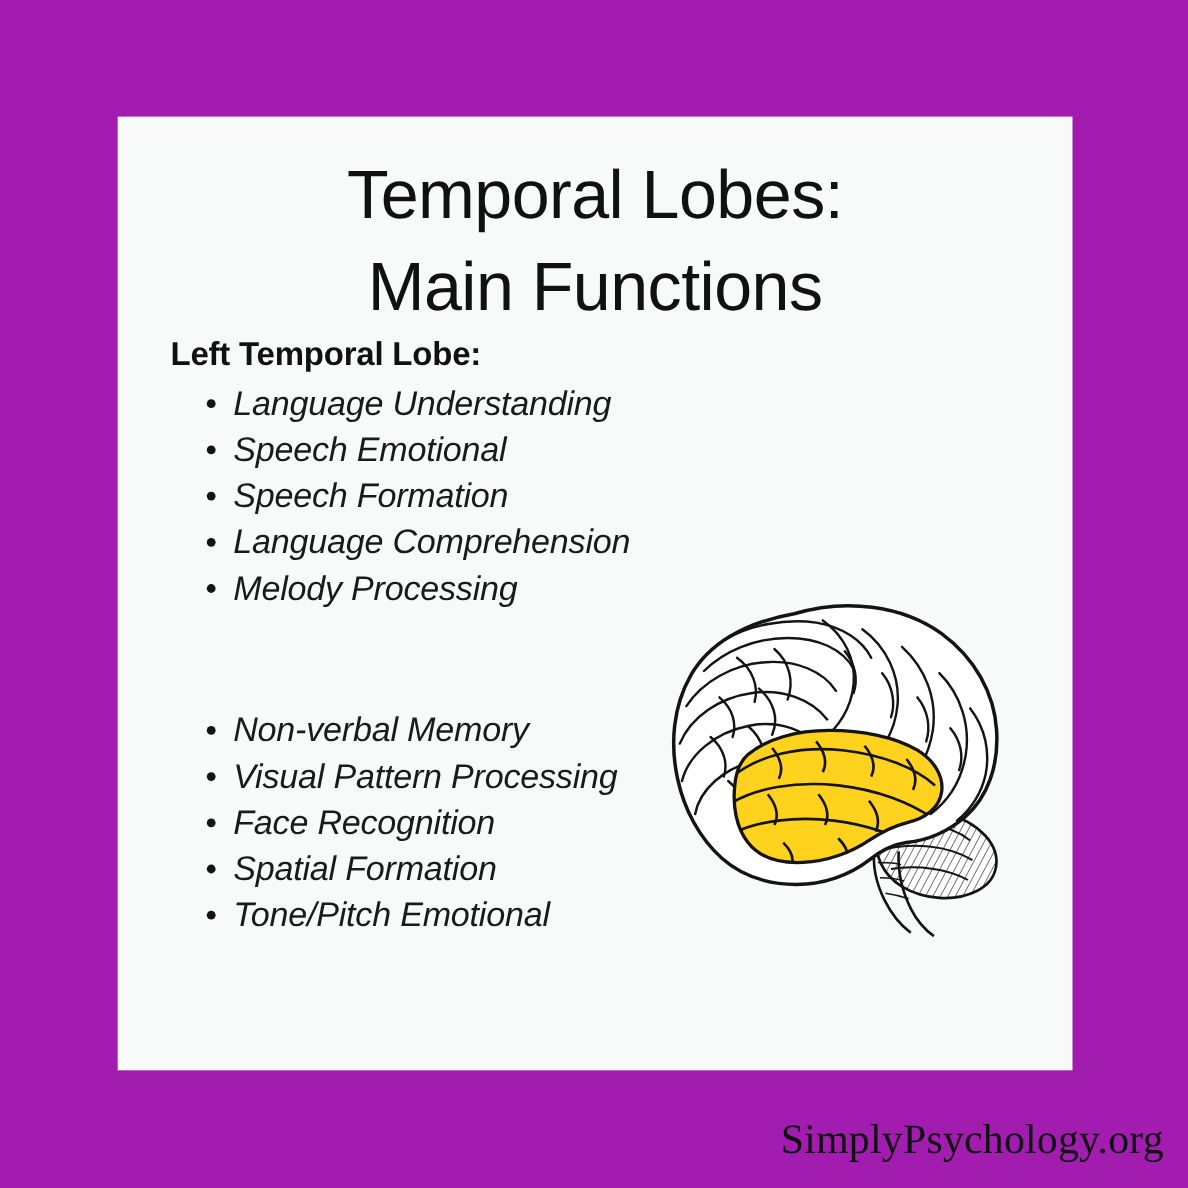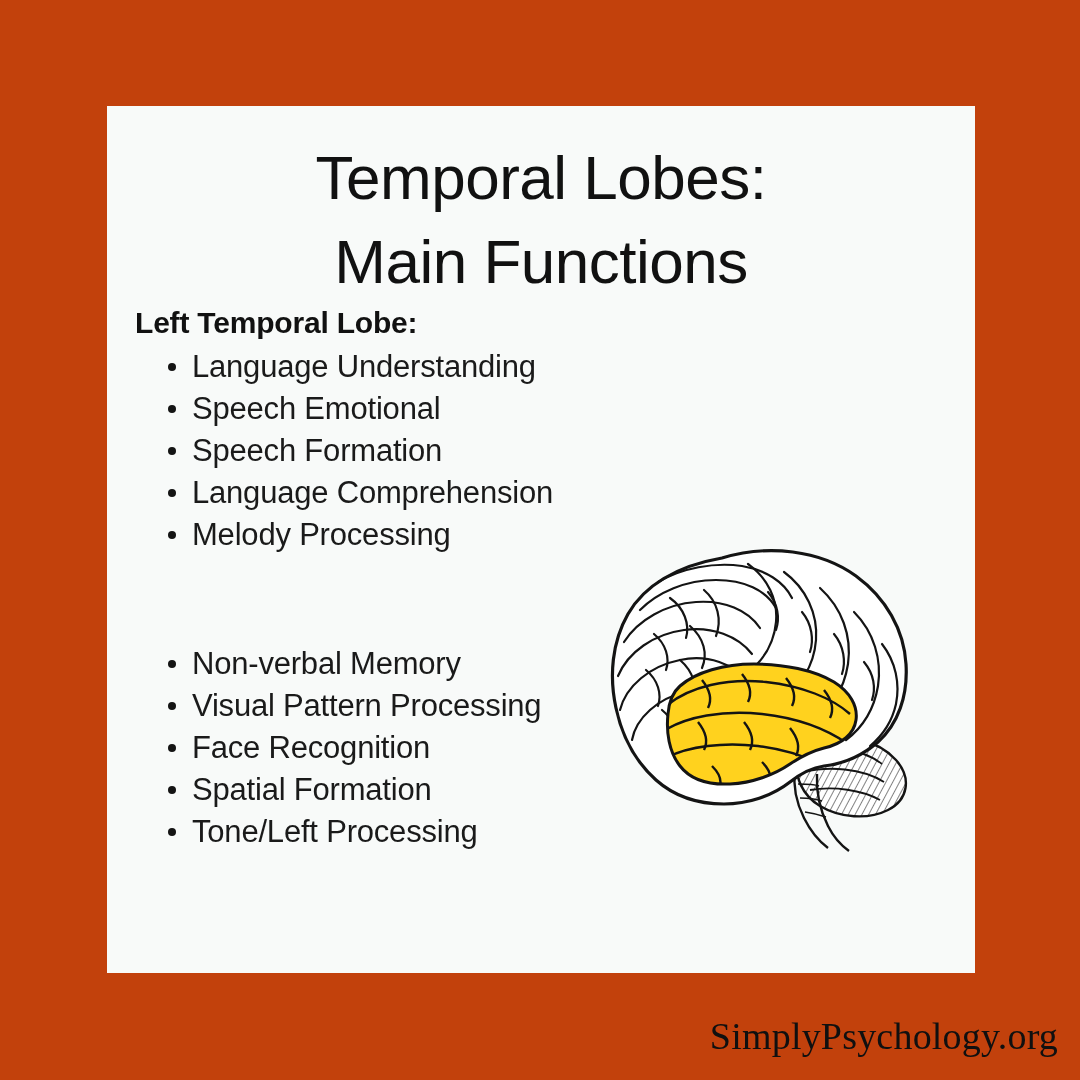--- a/index.html
+++ b/index.html
@@ -12,21 +12,21 @@
     height: 1080px;
     background: #5da68c;
     font-family: "Liberation Sans", sans-serif;
     overflow: hidden;
     position: relative;
   }
 
   #infographic {
     position: absolute;
     inset: 0;
-    background: #c2410c;
+    background: #a21caf;
   }
 
   
   .card {
     position: absolute;
     left: 107px;
     top: 106px;
     width: 868px;
     height: 867px;
     background: #f8faf9;
@@ -46,39 +46,40 @@
     font-size: 62px;
     line-height: 84px;
     font-weight: 400;
     letter-spacing: -0.5px;
     color: #111111;
   }
 
   
   .section {
     position: absolute;
-    left: 28px;
+    left: 48px;
     width: 800px;
   }
   .section-left  { top: 200px; }
   .section-right { top: 537px; }
 
   .section-heading {
     font-size: 30px;
     font-weight: bold;
     color: #111111;
     line-height: 34px;
     margin: 0 0 6px 0;
     letter-spacing: -0.2px;
   }
 
   ul.fn-list {
     list-style: none;
     margin: 0;
     padding: 0 0 0 29px;
+    font-style: italic;
   }
   ul.fn-list li {
     position: relative;
     font-size: 31px;
     line-height: 42px;
     color: #1a1a1a;
     padding-left: 28px;
     white-space: nowrap;
     letter-spacing: -0.2px;
   }
@@ -166,21 +167,21 @@
         <li>
           <span class="bullet-dot"></span>
           <span>Face Recognition</span>
         </li>
         <li>
           <span class="bullet-dot"></span>
           <span>Spatial Formation</span>
         </li>
         <li>
           <span class="bullet-dot"></span>
-          <span>Tone/Left Processing</span>
+          <span>Tone/Pitch Emotional</span>
         </li>
       </ul>
     </div>
 
     <div class="brain-wrap">
       <svg viewBox="0 0 370 320" xmlns="http://www.w3.org/2000/svg">
         <defs>
           <clipPath id="temporalClip">
             <path d="M118 152 C134 138 162 130 192 130 C222 130 252 136 272 148
                      C288 158 296 172 294 186 C292 200 280 210 262 214

